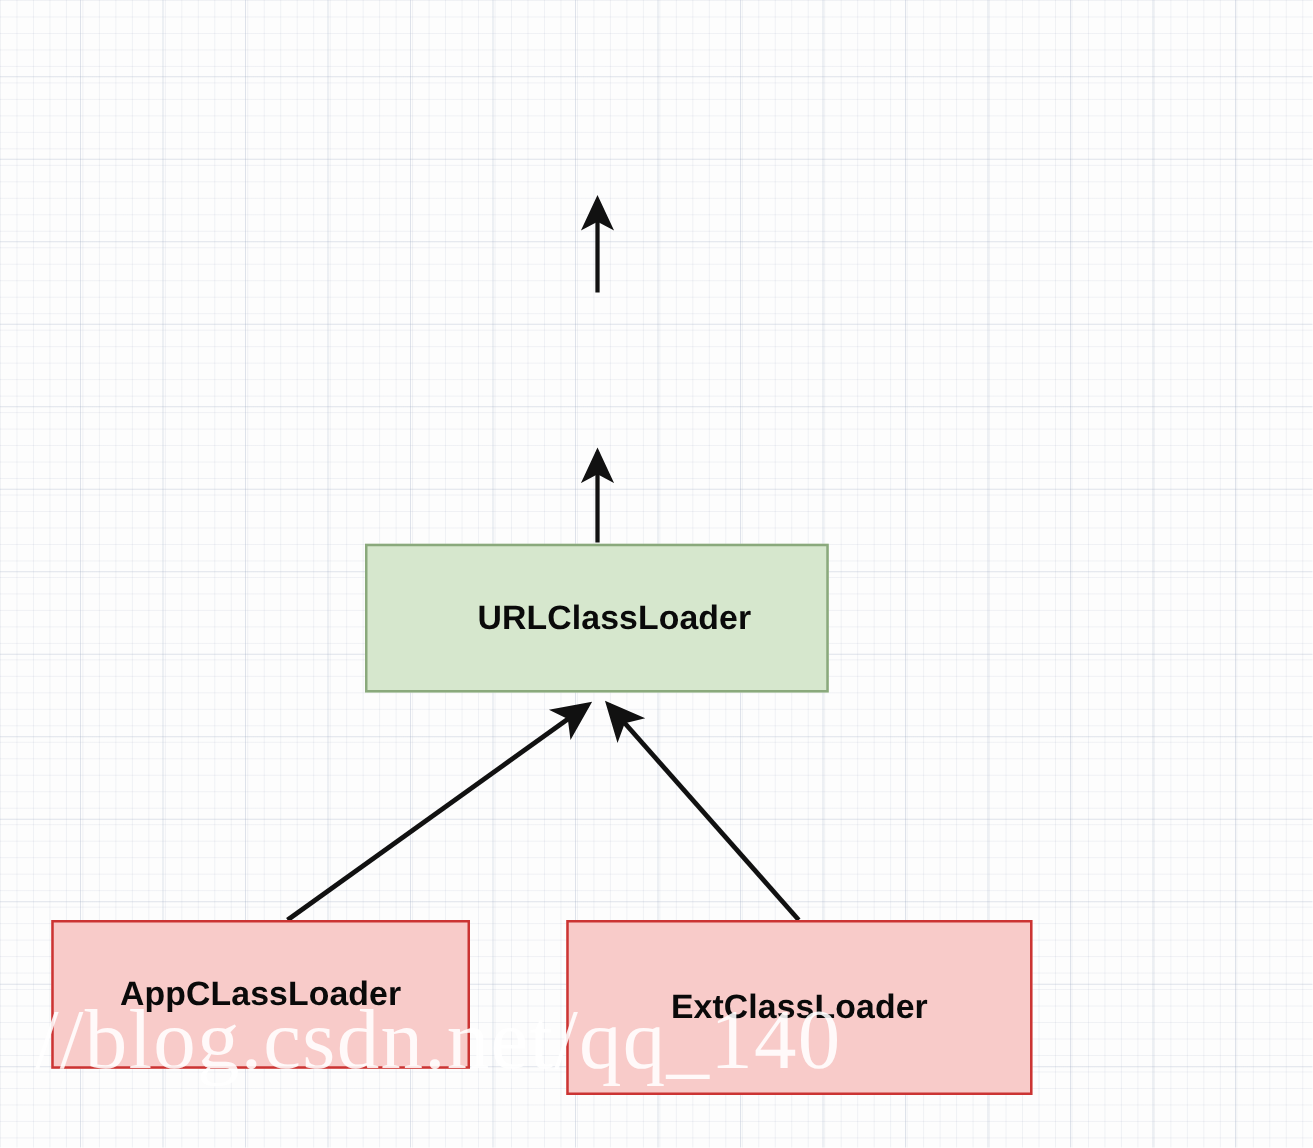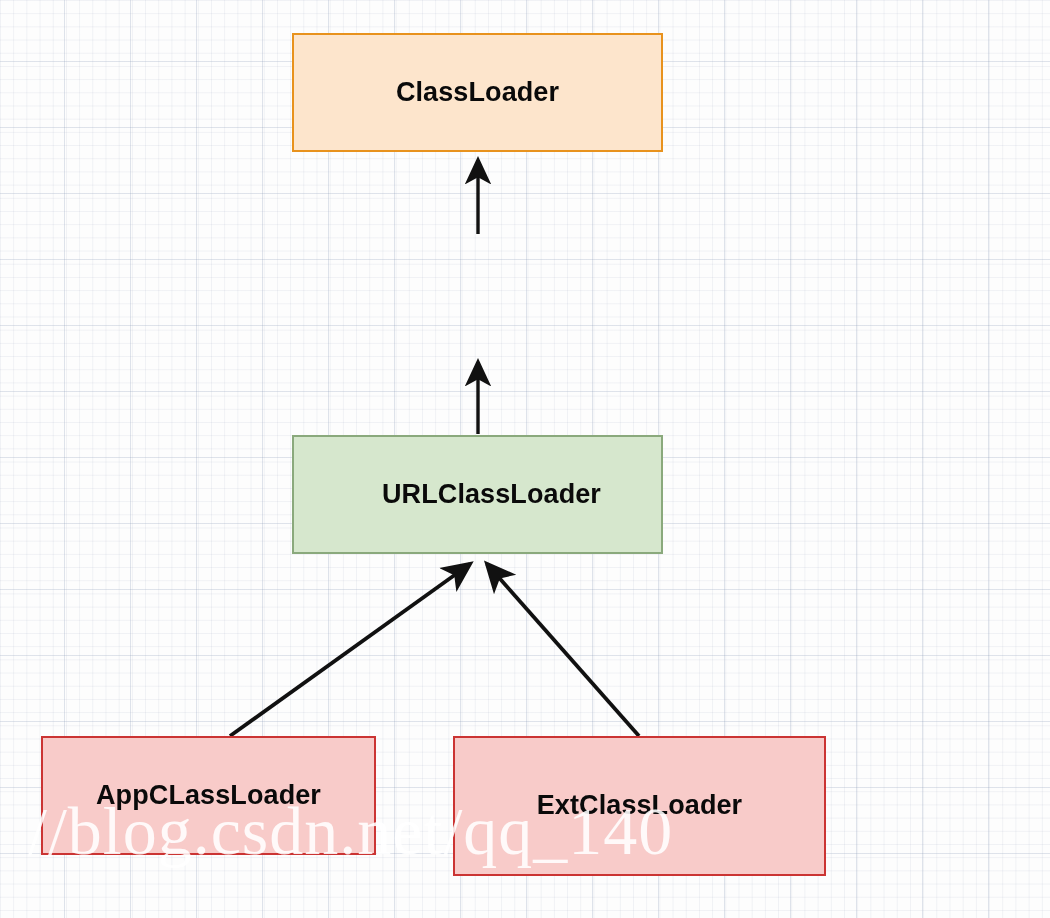--- a/index.html
+++ b/index.html
@@ -130,23 +130,20 @@
 
     <line x1="478" y1="234" x2="478" y2="160" stroke="#111111" stroke-width="3.4" marker-end="url(#arrowhead)"></line>
 
     <line x1="478" y1="434" x2="478" y2="362" stroke="#111111" stroke-width="3.4" marker-end="url(#arrowhead)"></line>
 
     <line x1="230" y1="736" x2="470" y2="564" stroke="#111111" stroke-width="3.8" marker-end="url(#arrowhead)"></line>
 
     <line x1="639" y1="736" x2="487" y2="564" stroke="#111111" stroke-width="3.8" marker-end="url(#arrowhead)"></line>
   </svg>
 
-  <div class="node node-classloader">
-    <span>ClassLoader</span>
-  </div>
 
 
   <div class="node node-urlclassloader">
     <span>URLClassLoader</span>
   </div>
 
   <div class="node node-appclassloader">
     <span>AppCLassLoader</span>
   </div>
 

